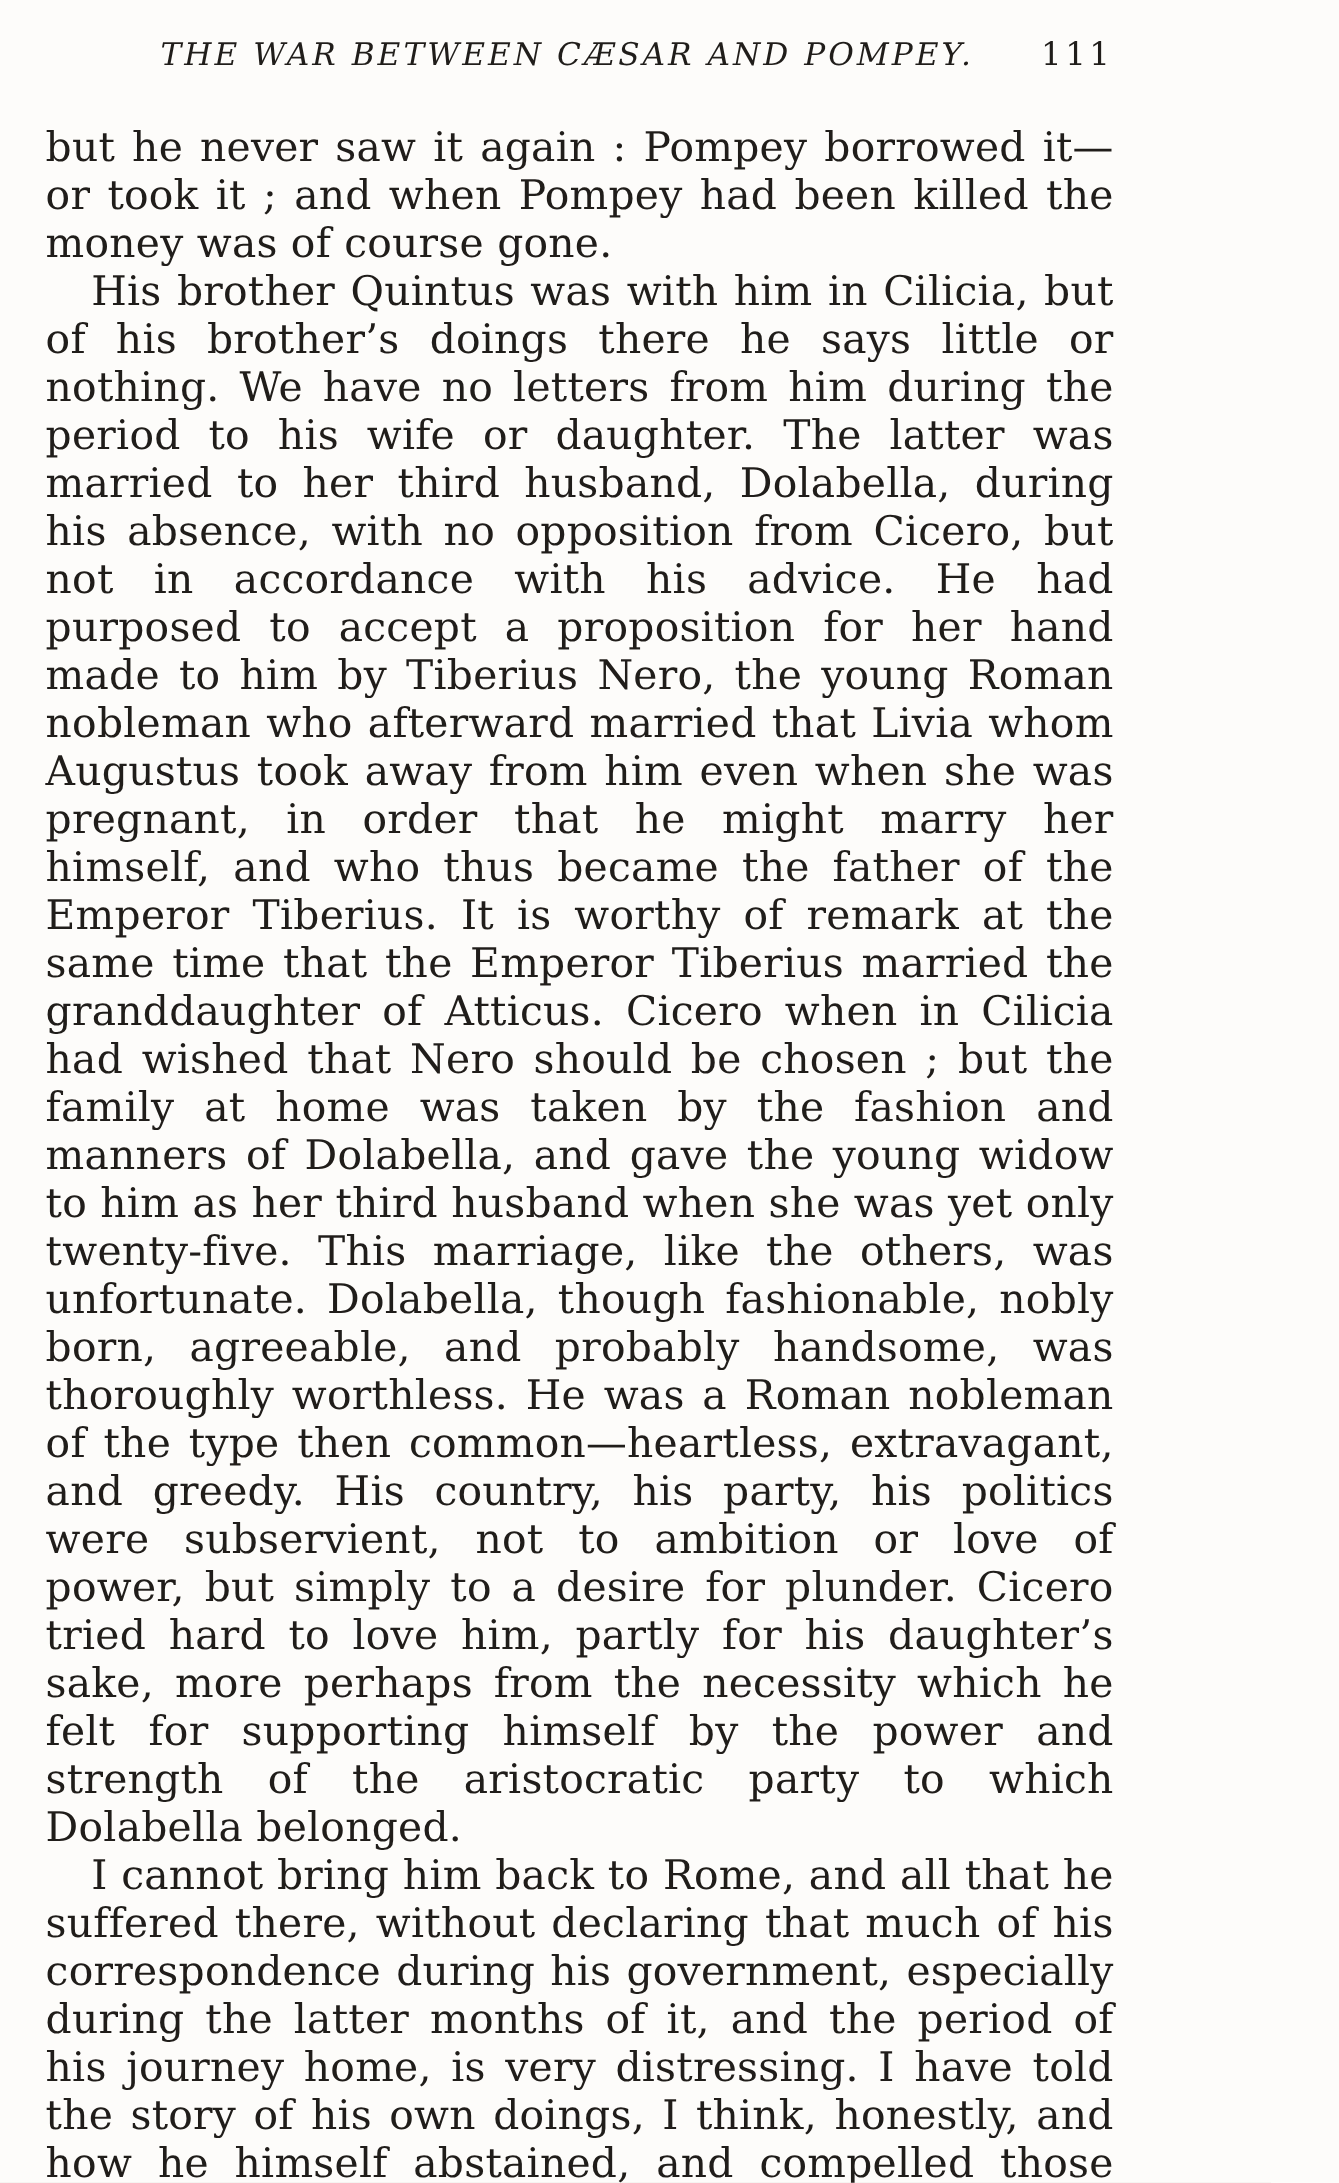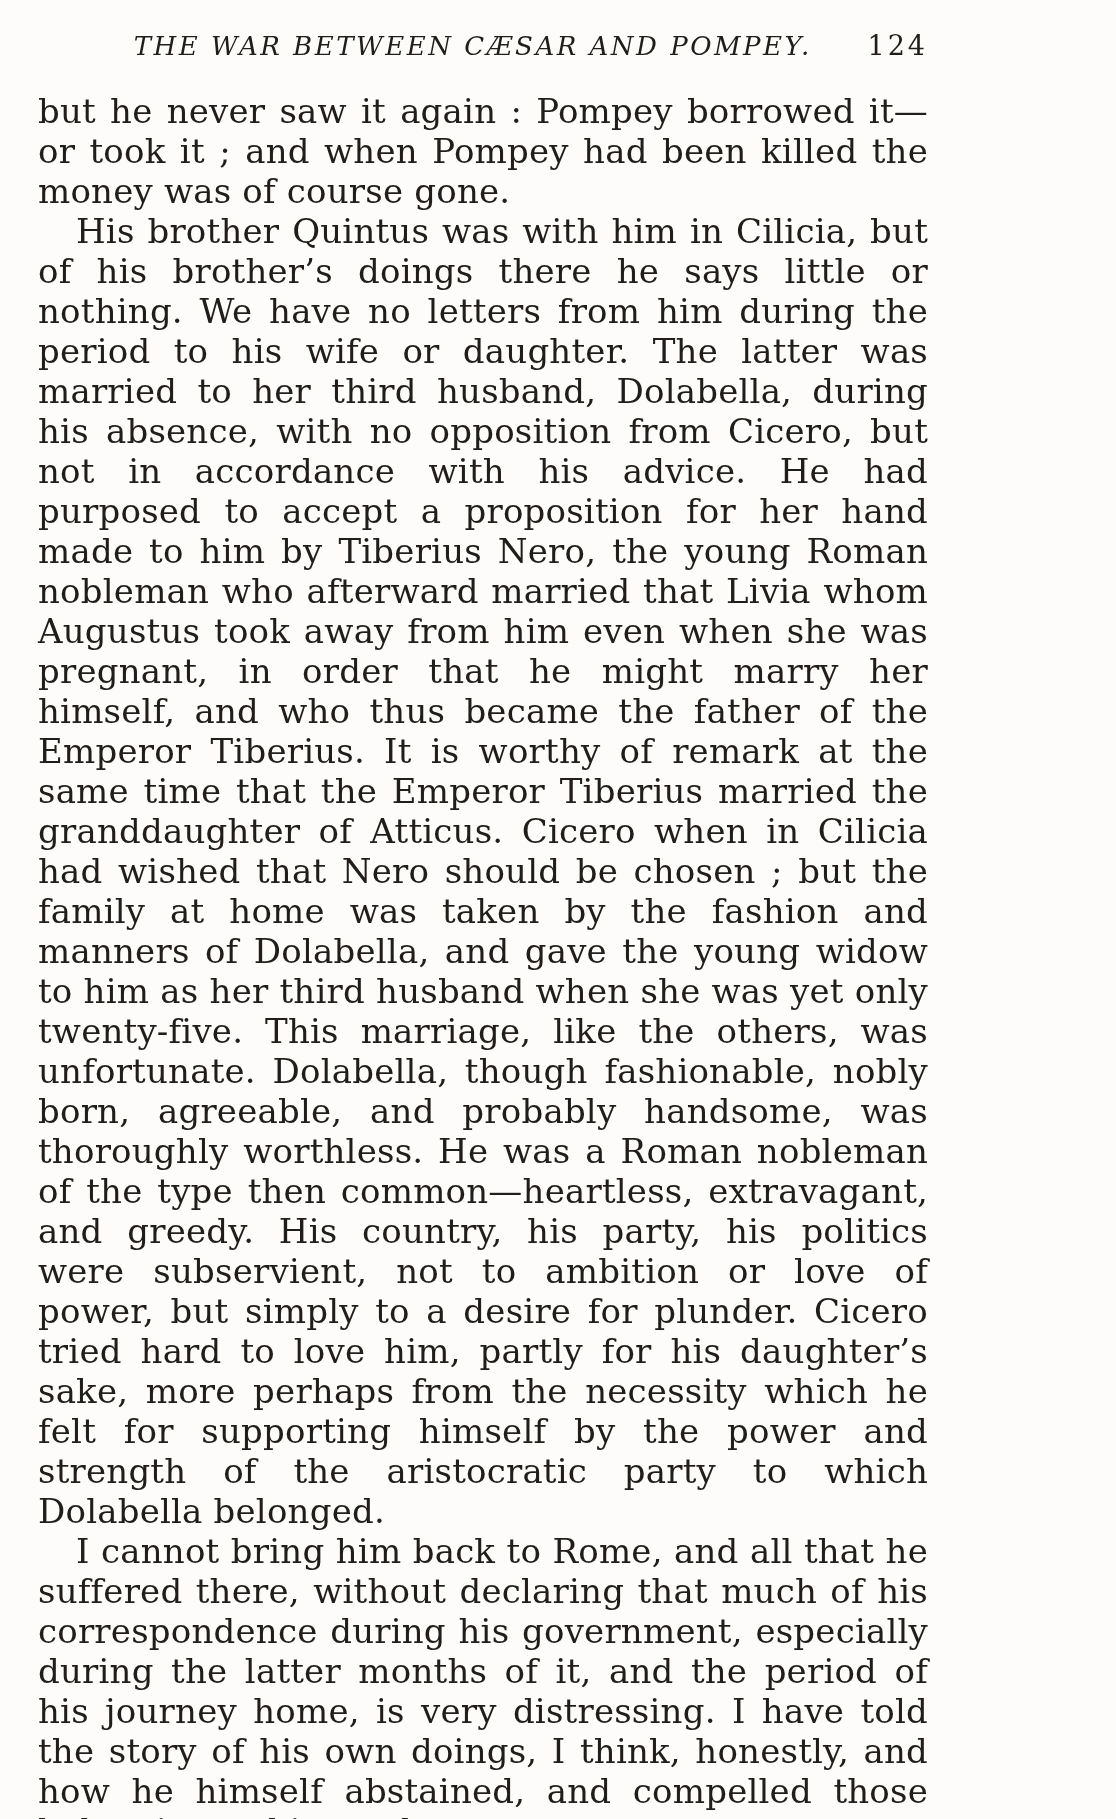--- a/index.html
+++ b/index.html
@@ -14,21 +14,21 @@
     margin: 0 auto;
     background: #fdfcfa;
     box-sizing: border-box;
     padding: 30px 188px 40px 38px;
     font-family: "DejaVu Serif", "Liberation Serif", serif;
     color: #201d1a;
   }
   .page-header {
     display: flex;
     align-items: baseline;
-    margin-bottom: 30px;
+    margin-bottom: 42px;
     white-space: nowrap;
   }
   .running-title {
     flex: 1;
     text-align: center;
     font-style: italic;
     font-size: 26px;
     letter-spacing: 2.5px;
     padding-left: 60px;
   }
@@ -49,20 +49,20 @@
   .page-body p.indent {
     text-indent: 38px;
   }
 </style>
 </head>
 <body>
 
 <div class="page">
   <div class="page-header">
     <span class="running-title">THE WAR BETWEEN CÆSAR AND POMPEY.</span>
-    <span class="page-number">124</span>
+    <span class="page-number">111</span>
   </div>
   <div class="page-body">
     <p>but he never saw it again : Pompey borrowed it—or took it ; and when Pompey had been killed the money was of course gone.</p>
     <p class="indent">His brother Quintus was with him in Cilicia, but of his brother’s doings there he says little or nothing. We have no letters from him during the period to his wife or daughter. The latter was married to her third husband, Dolabella, during his absence, with no opposition from Cicero, but not in accordance with his advice. He had purposed to accept a proposition for her hand made to him by Tiberius Nero, the young Roman nobleman who afterward married that Livia whom Augustus took away from him even when she was pregnant, in order that he might marry her himself, and who thus became the father of the Emperor Tiberius. It is worthy of remark at the same time that the Emperor Tiberius married the granddaughter of Atticus. Cicero when in Cilicia had wished that Nero should be chosen ; but the family at home was taken by the fashion and manners of Dolabella, and gave the young widow to him as her third husband when she was yet only twenty-five. This marriage, like the others, was unfortunate. Dolabella, though fashionable, nobly born, agreeable, and probably handsome, was thoroughly worthless. He was a Roman nobleman of the type then common—heartless, extravagant, and greedy. His country, his party, his politics were subservient, not to ambition or love of power, but simply to a desire for plunder. Cicero tried hard to love him, partly for his daughter’s sake, more perhaps from the necessity which he felt for supporting himself by the power and strength of the aristocratic party to which Dolabella belonged.</p>
     <p class="indent">I cannot bring him back to Rome, and all that he suffered there, without declaring that much of his correspondence during his government, especially during the latter months of it, and the period of his journey home, is very distressing. I have told the story of his own doings, I think, honestly, and how he himself abstained, and compelled those belonging to him to do so ;</p>
   </div>
 </div>
 
 </body></html>

